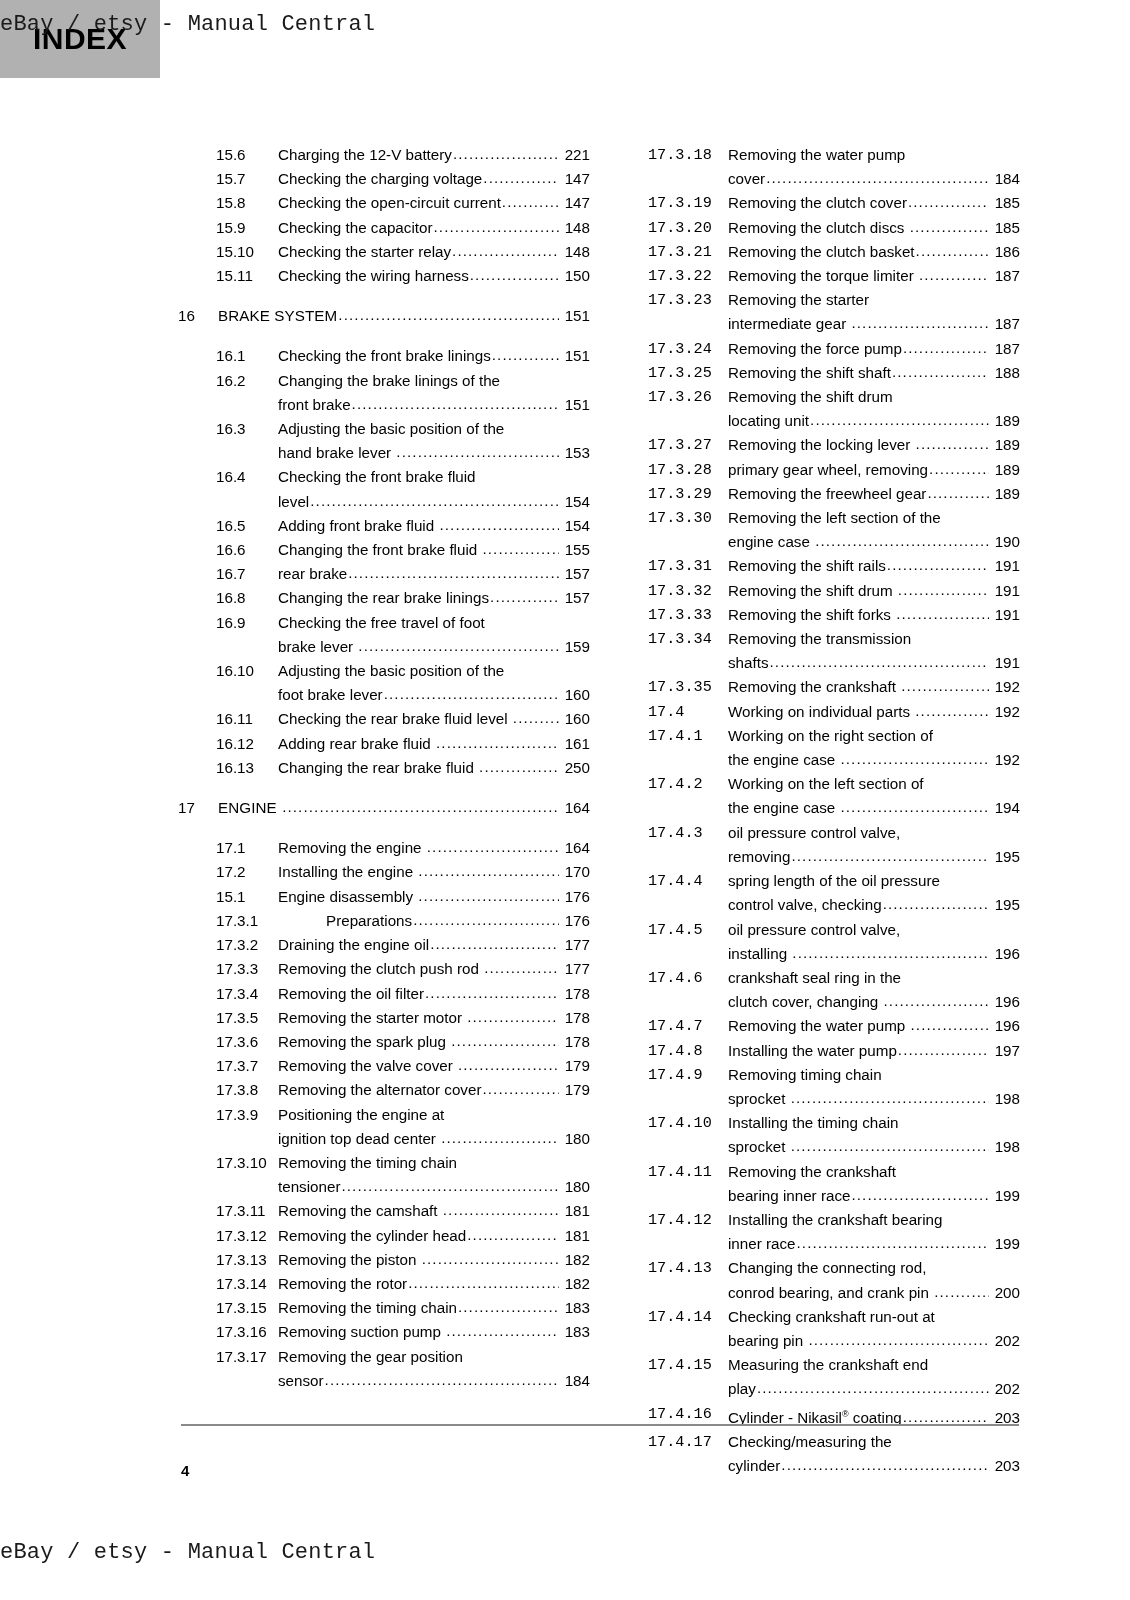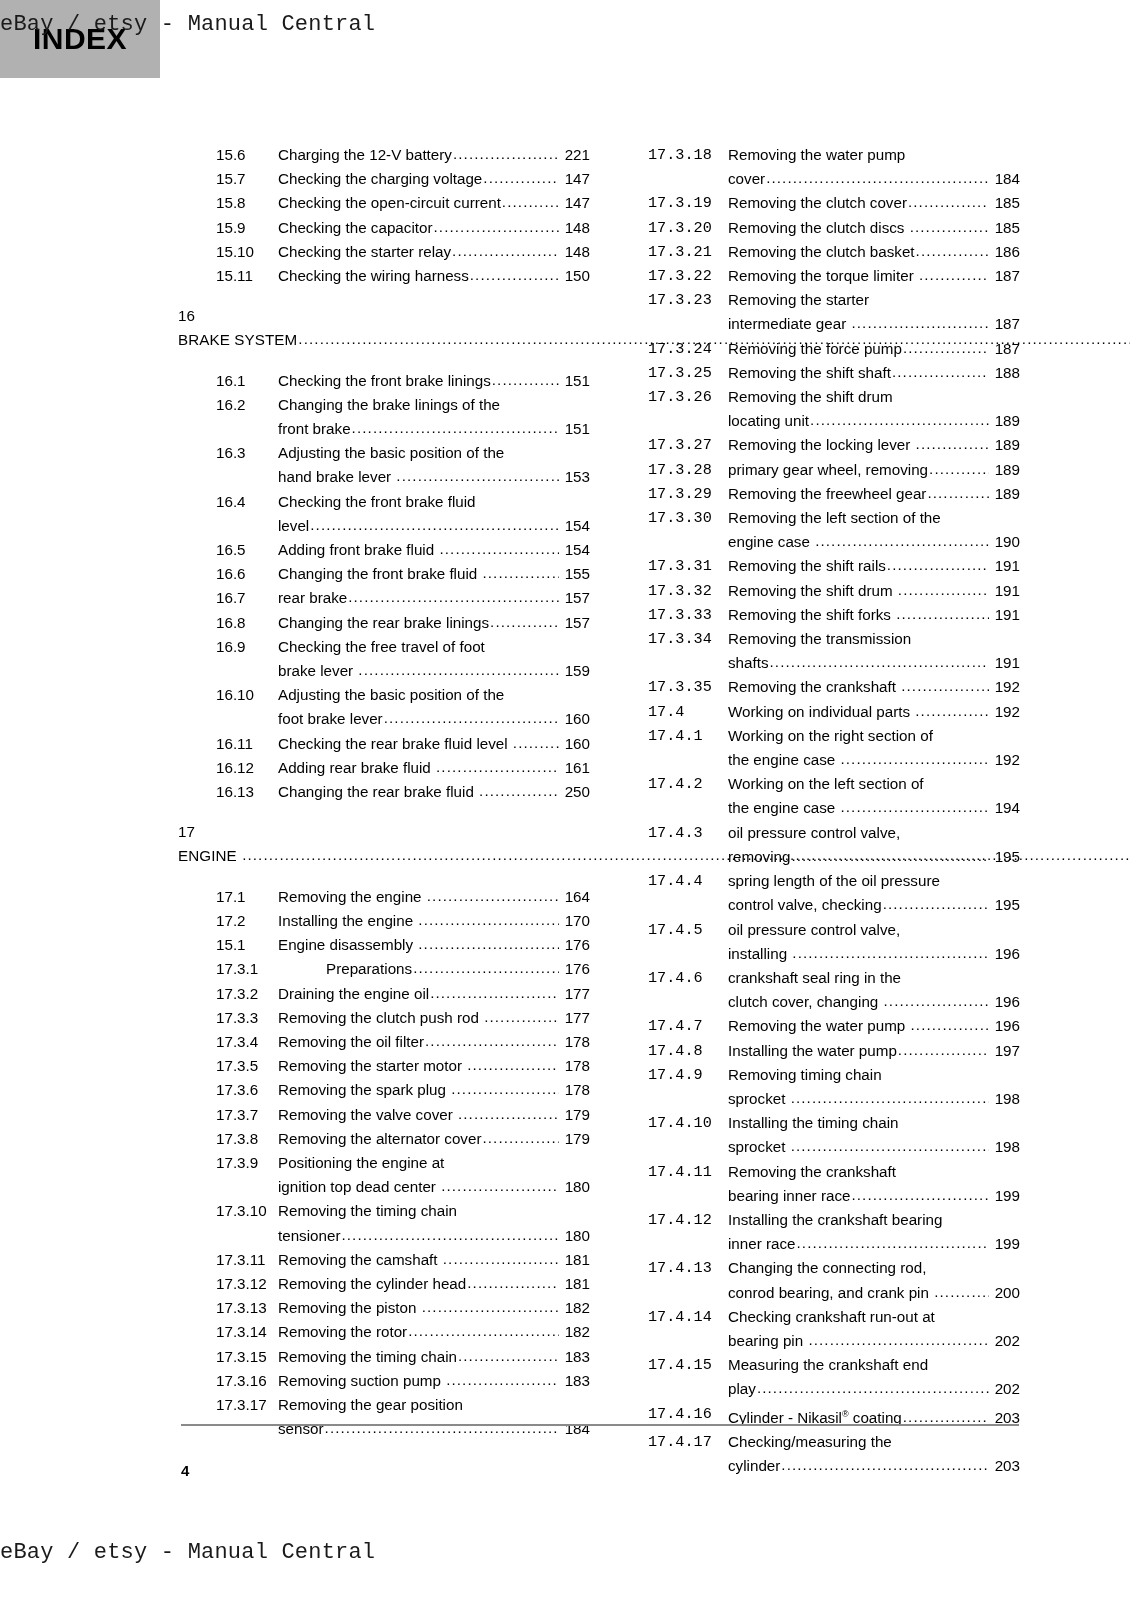--- a/index.html
+++ b/index.html
@@ -76,21 +76,21 @@
   
   #col-left .entry.lvl1 .num  { width: 40px; }
   #col-left .entry.lvl2 .num  { width: 62px; margin-left: 38px; }
   #col-left .entry.lvl3x .num { width: 62px; margin-left: 38px; }
   #col-left .entry.lvl3x .body { padding-left: 48px; }
 
   #col-right .entry.lvl2 .num { width: 78px; font-family: Liberation Mono, monospace; }
   #col-right .entry.lvl2  .body { padding-left: 2px; }
 
   
-  .entry.chapter { margin-top: 16px; margin-bottom: 16px; flex-direction: column; }
+  .entry.chapter { margin-top: 16px; margin-bottom: 16px; }
   .entry.chapter .title { letter-spacing: 0.1px; }
 
   
   .line {
     display: flex;
     align-items: baseline;
     width: 100%;
   }
   .line .title { flex: 0 0 auto; white-space: pre; }
   .line .leader {

